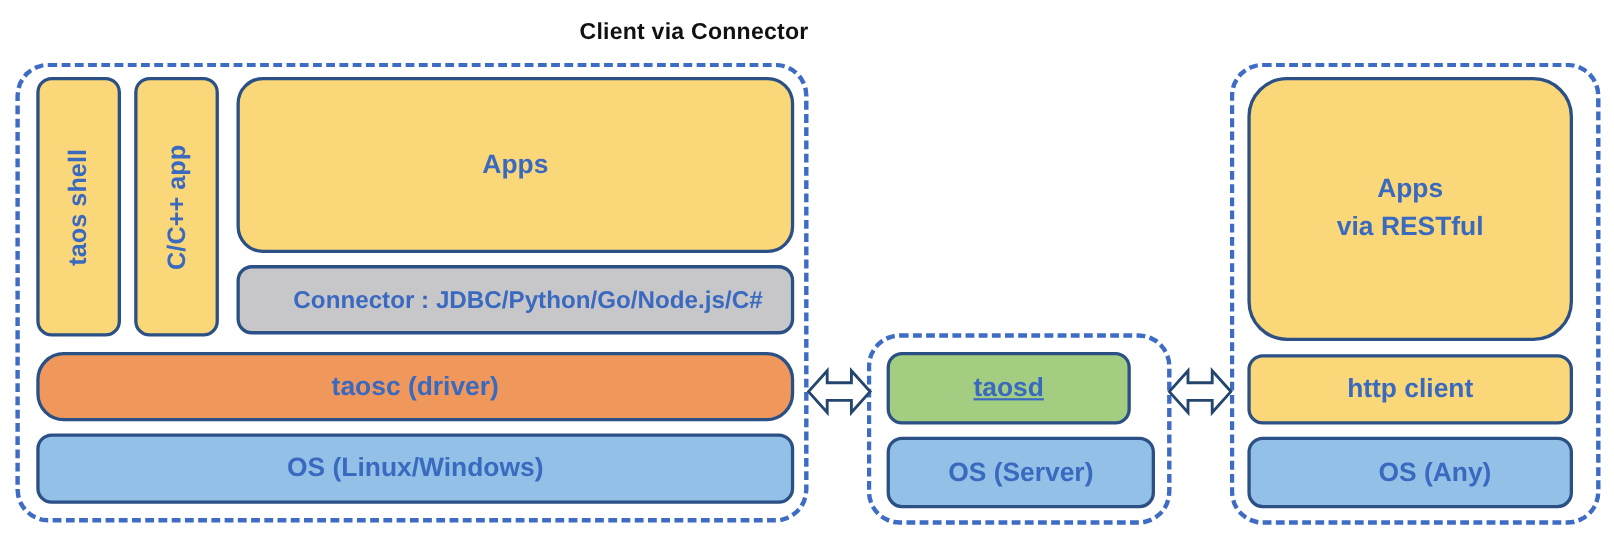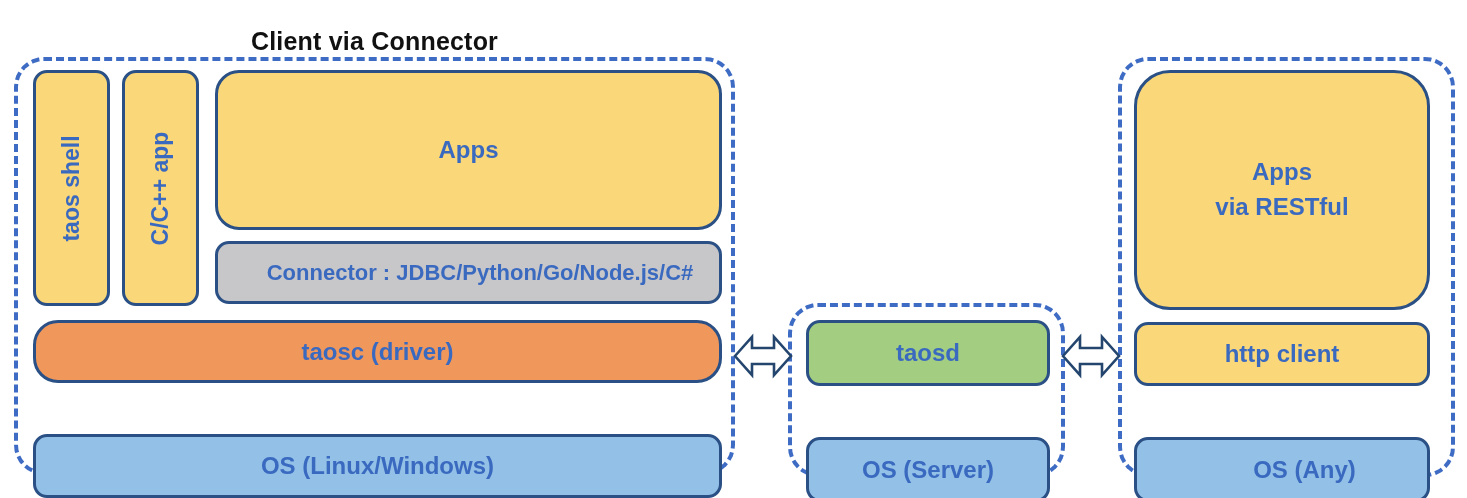--- a/index.html
+++ b/index.html
@@ -21,26 +21,26 @@
   .diagram {
     position: relative;
     width: 1467px;
     height: 498px;
     background: var(--canvas-bg);
     font-family: "Liberation Sans", sans-serif;
     overflow: hidden;
   }
   .title {
     position: absolute;
-    top: 26px;
+    top: 14px;
     font-weight: bold;
-    font-size: 25px;
+    font-size: 21px;
     line-height: 30px;
     color: var(--title-text);
-    text-align: center;
+    text-align: right;
     letter-spacing: 0.2px;
   }
   .dashed {
     position: absolute;
     border: 4px dashed var(--dash-border);
     border-radius: 30px;
   }
   .box {
     position: absolute;
     display: flex;
@@ -50,21 +50,21 @@
     border-radius: 14px;
     color: var(--box-text);
     font-weight: bold;
     font-size: 23px;
     text-align: center;
   }
   .box.big { border-radius: 24px; }
   .box.xbig { border-radius: 36px; }
   .fill-yellow { background: var(--box-yellow); }
   .fill-orange { background: var(--box-orange); border-radius: 25px; }
-  .fill-blue   { background: var(--box-blue); margin-top: 40px; }
+  .fill-blue   { background: var(--box-blue); }
   .fill-green  { background: var(--box-green); }
   .fill-gray   { background: var(--box-gray); }
   .vertical span {
     display: block;
     transform: rotate(-90deg);
     white-space: nowrap;
   }
   .multiline span {
     white-space: pre-line;
     line-height: 1.45;
@@ -106,21 +106,21 @@
   <div class="box fill-orange" style="left:33px; top:320px; width:689px; height:63px;">
     <span class="apps-label">taosc (driver)</span>
   </div>
 
   <div class="box fill-blue" style="left:33px; top:394px; width:689px; height:64px;">
     <span class="apps-label">OS (Linux/Windows)</span>
   </div>
 
   <div class="dashed" style="left:788px; top:303px; width:277px; height:174px;"></div>
 
-  <div class="box fill-green" style="left:806px; top:320px; width:244px; height:66px;">
+  <div class="box fill-green" style="left:806px; top:320px; width:222px; height:66px;text-decoration:underline;">
     <span class="apps-label">taosd</span>
   </div>
 
   <div class="box fill-blue" style="left:806px; top:397px; width:244px; height:65px;">
     <span class="apps-label">OS (Server)</span>
   </div>
 
   <div class="dashed" style="left:1118px; top:57px; width:337px; height:420px;"></div>
 
   <div class="box fill-yellow xbig multiline" style="left:1134px; top:70px; width:296px; height:240px;">

